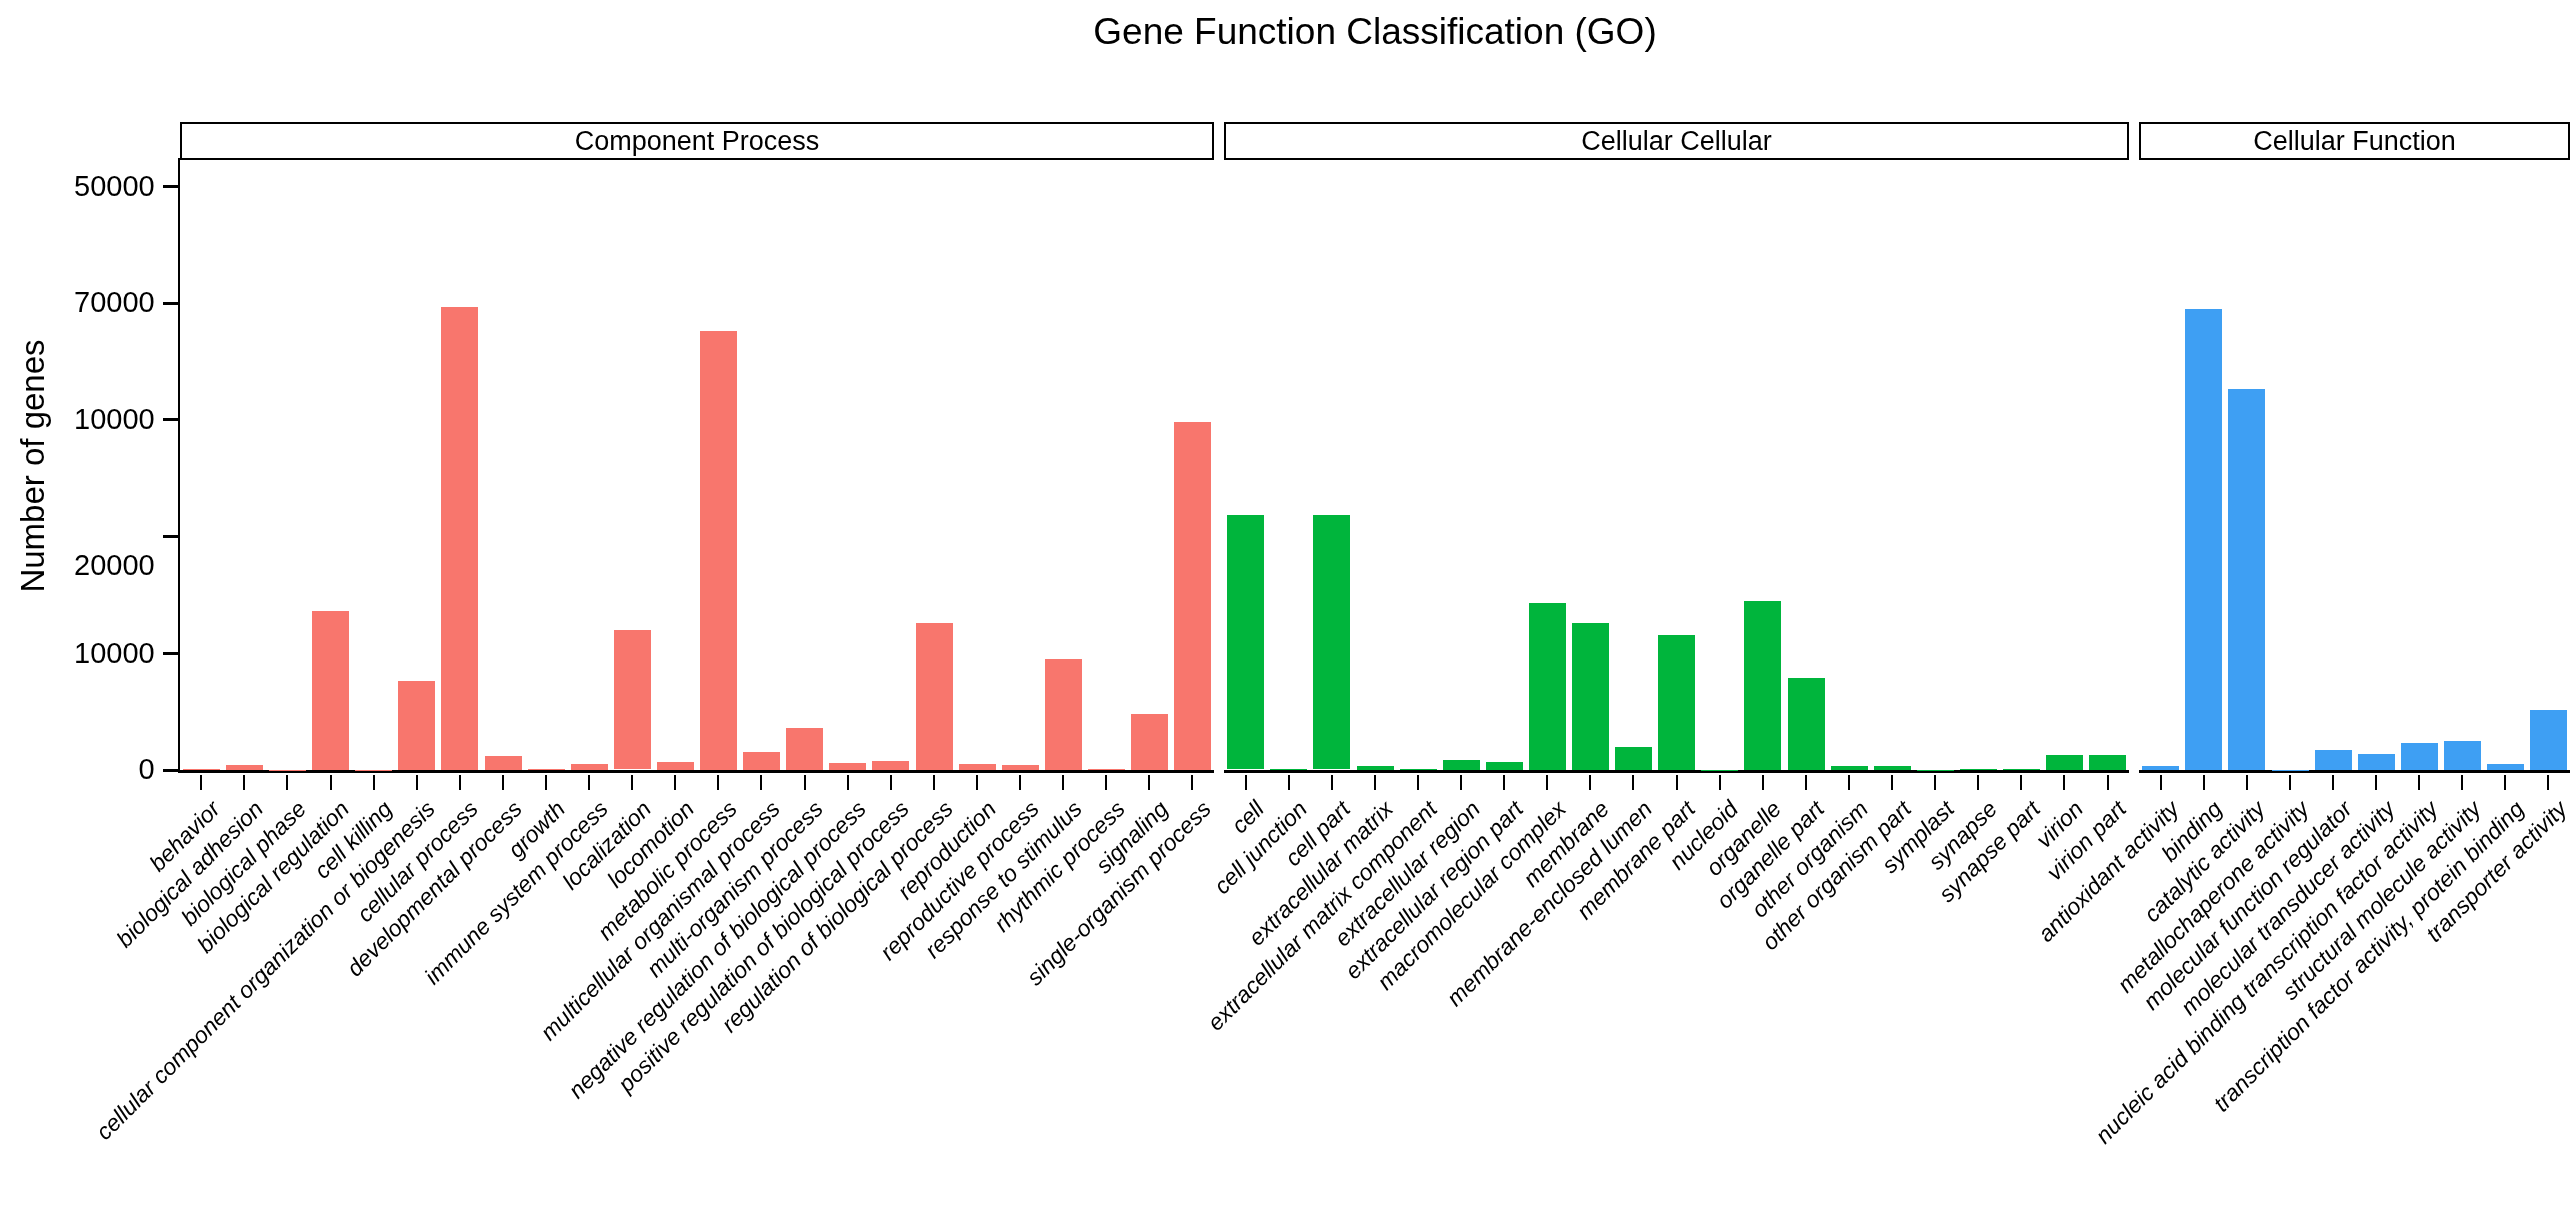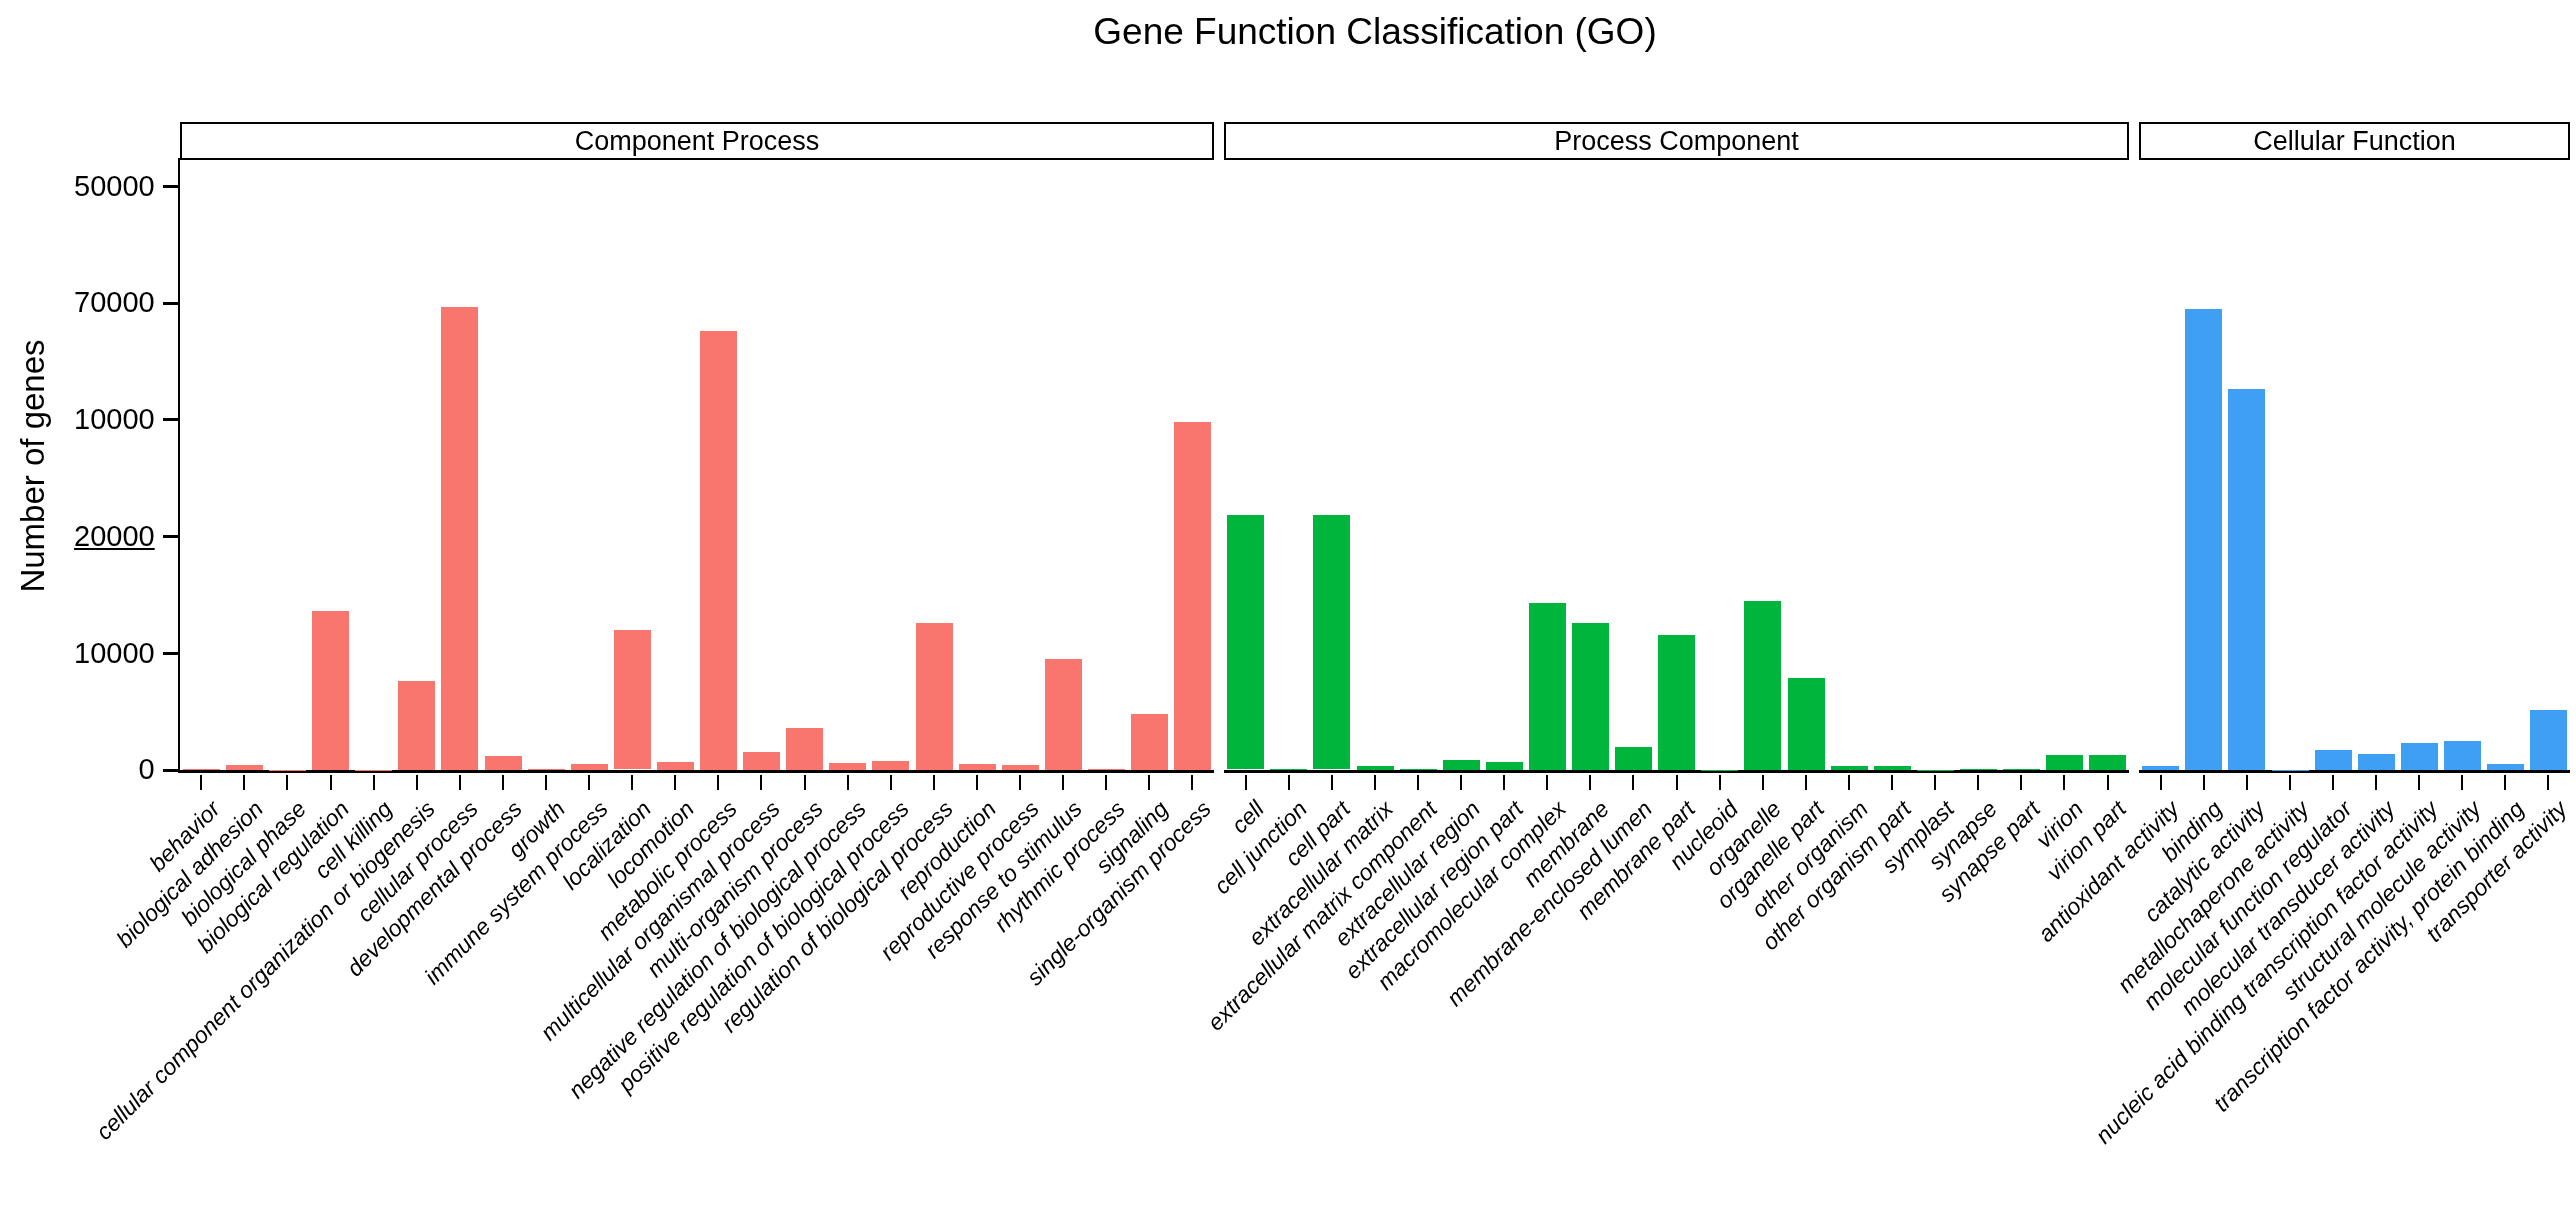--- a/index.html
+++ b/index.html
@@ -26,21 +26,21 @@
 <div id="figure">
   <div class="chart-title">Gene Function Classification (GO)</div>
   <div class="y-axis-title">Number of genes</div>
   <div id="axes">
       <div class="yaxis-line" style="left: 178px; top: 158px; width: 2px; height: 615px;"></div>
       <div class="ytick" style="left: 163px; top: 769px;"></div>
       <div class="ytick-label" style="left: 8.7px; top: 755px;">0</div>
       <div class="ytick" style="left: 163px; top: 652px;"></div>
       <div class="ytick-label" style="left: 8.7px; top: 639px;">10000</div>
       <div class="ytick" style="left: 163px; top: 535px;"></div>
-      <div class="ytick-label" style="left: 8.7px; top: 522px; text-decoration: underline;">20000</div>
+      <div class="ytick-label" style="left: 8.7px; top: 551px;">20000</div>
       <div class="ytick" style="left: 163px; top: 418px;"></div>
       <div class="ytick-label" style="left: 8.7px; top: 405px;">10000</div>
       <div class="ytick" style="left: 163px; top: 302px;"></div>
       <div class="ytick-label" style="left: 8.7px; top: 288px;">70000</div>
       <div class="ytick" style="left: 163px; top: 185px;"></div>
       <div class="ytick-label" style="left: 8.7px; top: 172px;">50000</div>
     </div>
   <div id="panels">
       <div class="panel-header" style="left: 180px; top: 122px; width: 1034px; height: 38px;">Component Process</div>
       <div class="panel-axis" style="left: 180px; top: 770px; width: 1034px;"></div>
@@ -109,21 +109,21 @@
       <div class="xlabel" style="left: 1070px; top: 797px;">response to stimulus</div>
       <div class="bar" title="rhythmic process: 50" style="left: 1088px; top: 769px; width: 37px; height: 0.6px; background: rgb(248, 118, 109);"></div>
       <div class="xtick" style="left: 1105px; top: 775px; height: 14.6px;"></div>
       <div class="xlabel" style="left: 1113px; top: 797px;">rhythmic process</div>
       <div class="bar" title="signaling: 4800" style="left: 1131px; top: 714px; width: 37px; height: 56px; background: rgb(248, 118, 109);"></div>
       <div class="xtick" style="left: 1148px; top: 775px; height: 14.6px;"></div>
       <div class="xlabel" style="left: 1156px; top: 797px;">signaling</div>
       <div class="bar" title="single-organism process: 29800" style="left: 1174px; top: 422px; width: 37px; height: 348px; background: rgb(248, 118, 109);"></div>
       <div class="xtick" style="left: 1191px; top: 775px; height: 14.6px;"></div>
       <div class="xlabel" style="left: 1199px; top: 797px;">single-organism process</div>
-      <div class="panel-header" style="left: 1224px; top: 122px; width: 905px; height: 38px;">Process Component</div>
+      <div class="panel-header" style="left: 1224px; top: 122px; width: 905px; height: 38px;">Cellular Cellular</div>
       <div class="panel-axis" style="left: 1224px; top: 770px; width: 905px;"></div>
       <div class="bar" title="cell: 21800" style="left: 1227px; top: 515px; width: 37px; height: 254px; background: rgb(0, 181, 60);"></div>
       <div class="xtick" style="left: 1245px; top: 775px; height: 14.6px;"></div>
       <div class="xlabel" style="left: 1252px; top: 797px;">cell</div>
       <div class="bar" title="cell junction: 80" style="left: 1270px; top: 769px; width: 37px; height: 0.9px; background: rgb(0, 181, 60);"></div>
       <div class="xtick" style="left: 1288px; top: 775px; height: 14.6px;"></div>
       <div class="xlabel" style="left: 1295px; top: 797px;">cell junction</div>
       <div class="bar" title="cell part: 21800" style="left: 1313px; top: 515px; width: 37px; height: 254px; background: rgb(0, 181, 60);"></div>
       <div class="xtick" style="left: 1331px; top: 775px; height: 14.6px;"></div>
       <div class="xlabel" style="left: 1338px; top: 797px;">cell part</div>

